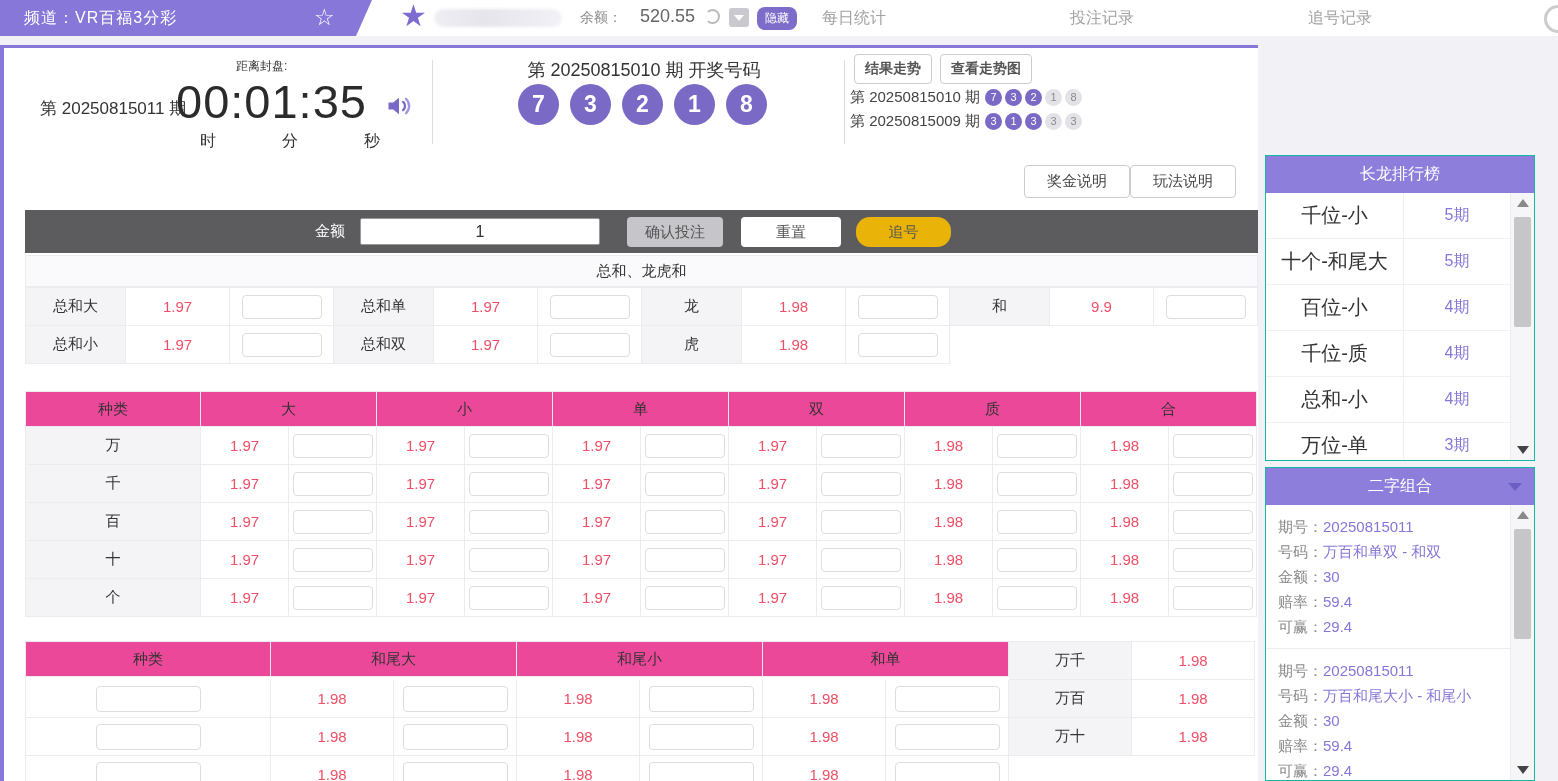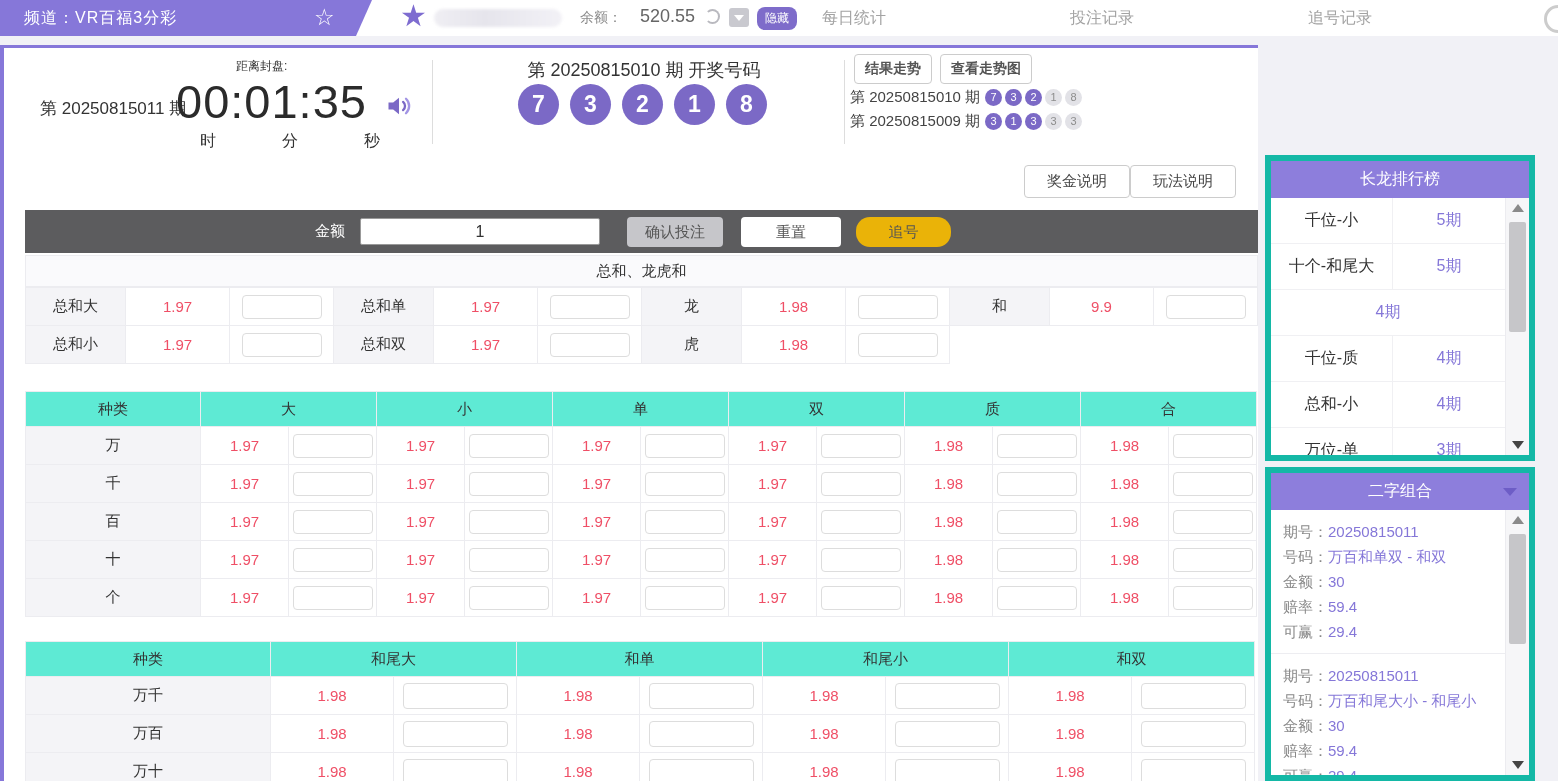--- a/index.html
+++ b/index.html
@@ -73,42 +73,42 @@
   .btn-confirm { left:602px; width:96px; background:#c6c6ca; }
   .btn-reset   { left:716px; width:100px; background:#fff; }
   .btn-chase   { left:831px; width:95px;  background:#eab308;border-radius:14px; }
 
   
   .section-title { position:absolute; left:21px; top:207px; width:1233px; height:32px; background:#fafafc;
      border:1px solid #ececf0; display:flex; align-items:center; justify-content:center; font-size:15px; color:#333; }
   .grid-table { position:absolute; left:21px; background:#fff; display:grid; border-left:1px solid #ececf0; border-top:1px solid #ececf0; }
   .cell { border-right:1px solid #ececf0; border-bottom:1px solid #ececf0; display:flex; align-items:center;
      justify-content:center; font-size:15px; height:38px; background:#fff; }
-  .cell.hdr { background:#5eead4; color:#333; height:35px; }
+  .cell.hdr { background:#ec4899; color:#333; height:35px; }
   .cell.kind { background:#f4f4f7; color:#333; }
   .cell.odds { color:#ef4f66; }
   .cell.blank { border-right:none; border-bottom:none; grid-column:span 3; background:#fff; }
   .bet-input { width:80px; height:24px; border:1px solid #ddd; border-radius:4px; background:#fff; }
   .bet-input.wide { width:105px; height:26px; }
   #sum-table   { top:239px; grid-template-columns:repeat(4,100px 104px 104px); }
   #pos-table   { top:343px; grid-template-columns:175px repeat(12,88px); }
   #combo-table { top:593px; grid-template-columns:245px repeat(8,123px); }
   .span2 { grid-column:span 2; }
 
   
-  .side-panel { position:absolute; left:1265px; width:270px; background:#fff; border:6px solid #14b8a6; overflow:hidden; }
+  .side-panel { position:absolute; left:1265px; width:270px; background:#fff; border:1px solid #14b8a6; overflow:hidden; }
   .panel-header { height:37px; background:#8d7edc; color:#fff; font-size:16px; display:flex; align-items:center;
      justify-content:center; position:relative; }
   .panel-header .tri-down-dark { position:absolute; right:12px; top:15px; width:0; height:0;
      border-left:7px solid transparent; border-right:7px solid transparent; border-top:8px solid #6d5dc6; }
   #streak-panel { top:155px; height:306px; }
   #orders-panel { top:467px; height:314px; }
   .panel-body { position:absolute; left:0; top:37px; right:24px; bottom:0; overflow:hidden; }
   .streak-row { display:flex; height:46px; border-bottom:1px solid #f0f0f3; }
-  .streak-name { width:122px; display:flex; align-items:center; justify-content:center; font-size:16px; color:#333;
+  .streak-name { width:138px; display:flex; align-items:center; justify-content:center; font-size:20px; color:#333;
      border-right:1px solid #f0f0f3; }
   .streak-count { flex:1; display:flex; align-items:center; justify-content:center; font-size:16px; color:#8577d8; }
   .order-entry { padding:9px 0 9px 12px; border-bottom:1px solid #ededf1; }
   .order-line { font-size:15px; line-height:25px; white-space:nowrap; }
   .order-label { color:#888; }
   .order-value { color:#8577d8; }
 
   
   .scrollbar { position:absolute; right:0; top:37px; bottom:0; width:24px; background:#f6f6f8; border-left:1px solid #ececf0; }
   .sb-btn { position:absolute; left:0; width:24px; height:20px; display:flex; align-items:center; justify-content:center; }
@@ -374,23 +374,22 @@
       </div>
       <div class="cell odds">1.98</div>
       <div class="cell">
         <input class="bet-input" style="">
       </div>
     </div>
 
   <div class="grid-table" id="combo-table">
       <div class="cell hdr">种类</div>
       <div class="cell hdr span2">和尾大</div>
+      <div class="cell hdr span2">和尾小</div>
       <div class="cell hdr span2">和单</div>
-      <div class="cell hdr span2">和尾小</div>
-      <div class="cell hdr span2">和双</div>
       <div class="cell kind">万千</div>
       <div class="cell odds">1.98</div>
       <div class="cell">
         <input class="bet-input wide" style="">
       </div>
       <div class="cell odds">1.98</div>
       <div class="cell">
         <input class="bet-input wide" style="">
       </div>
       <div class="cell odds">1.98</div>
@@ -445,20 +444,21 @@
   <div class="panel-body" id="streak-body">
       <div class="streak-row">
         <div class="streak-name">千位-小</div>
         <div class="streak-count">5期</div>
       </div>
       <div class="streak-row">
         <div class="streak-name">十个-和尾大</div>
         <div class="streak-count">5期</div>
       </div>
       <div class="streak-row">
+        <div class="streak-name">百位-小</div>
         <div class="streak-count">4期</div>
       </div>
       <div class="streak-row">
         <div class="streak-name">千位-质</div>
         <div class="streak-count">4期</div>
       </div>
       <div class="streak-row">
         <div class="streak-name">总和-小</div>
         <div class="streak-count">4期</div>
       </div>

